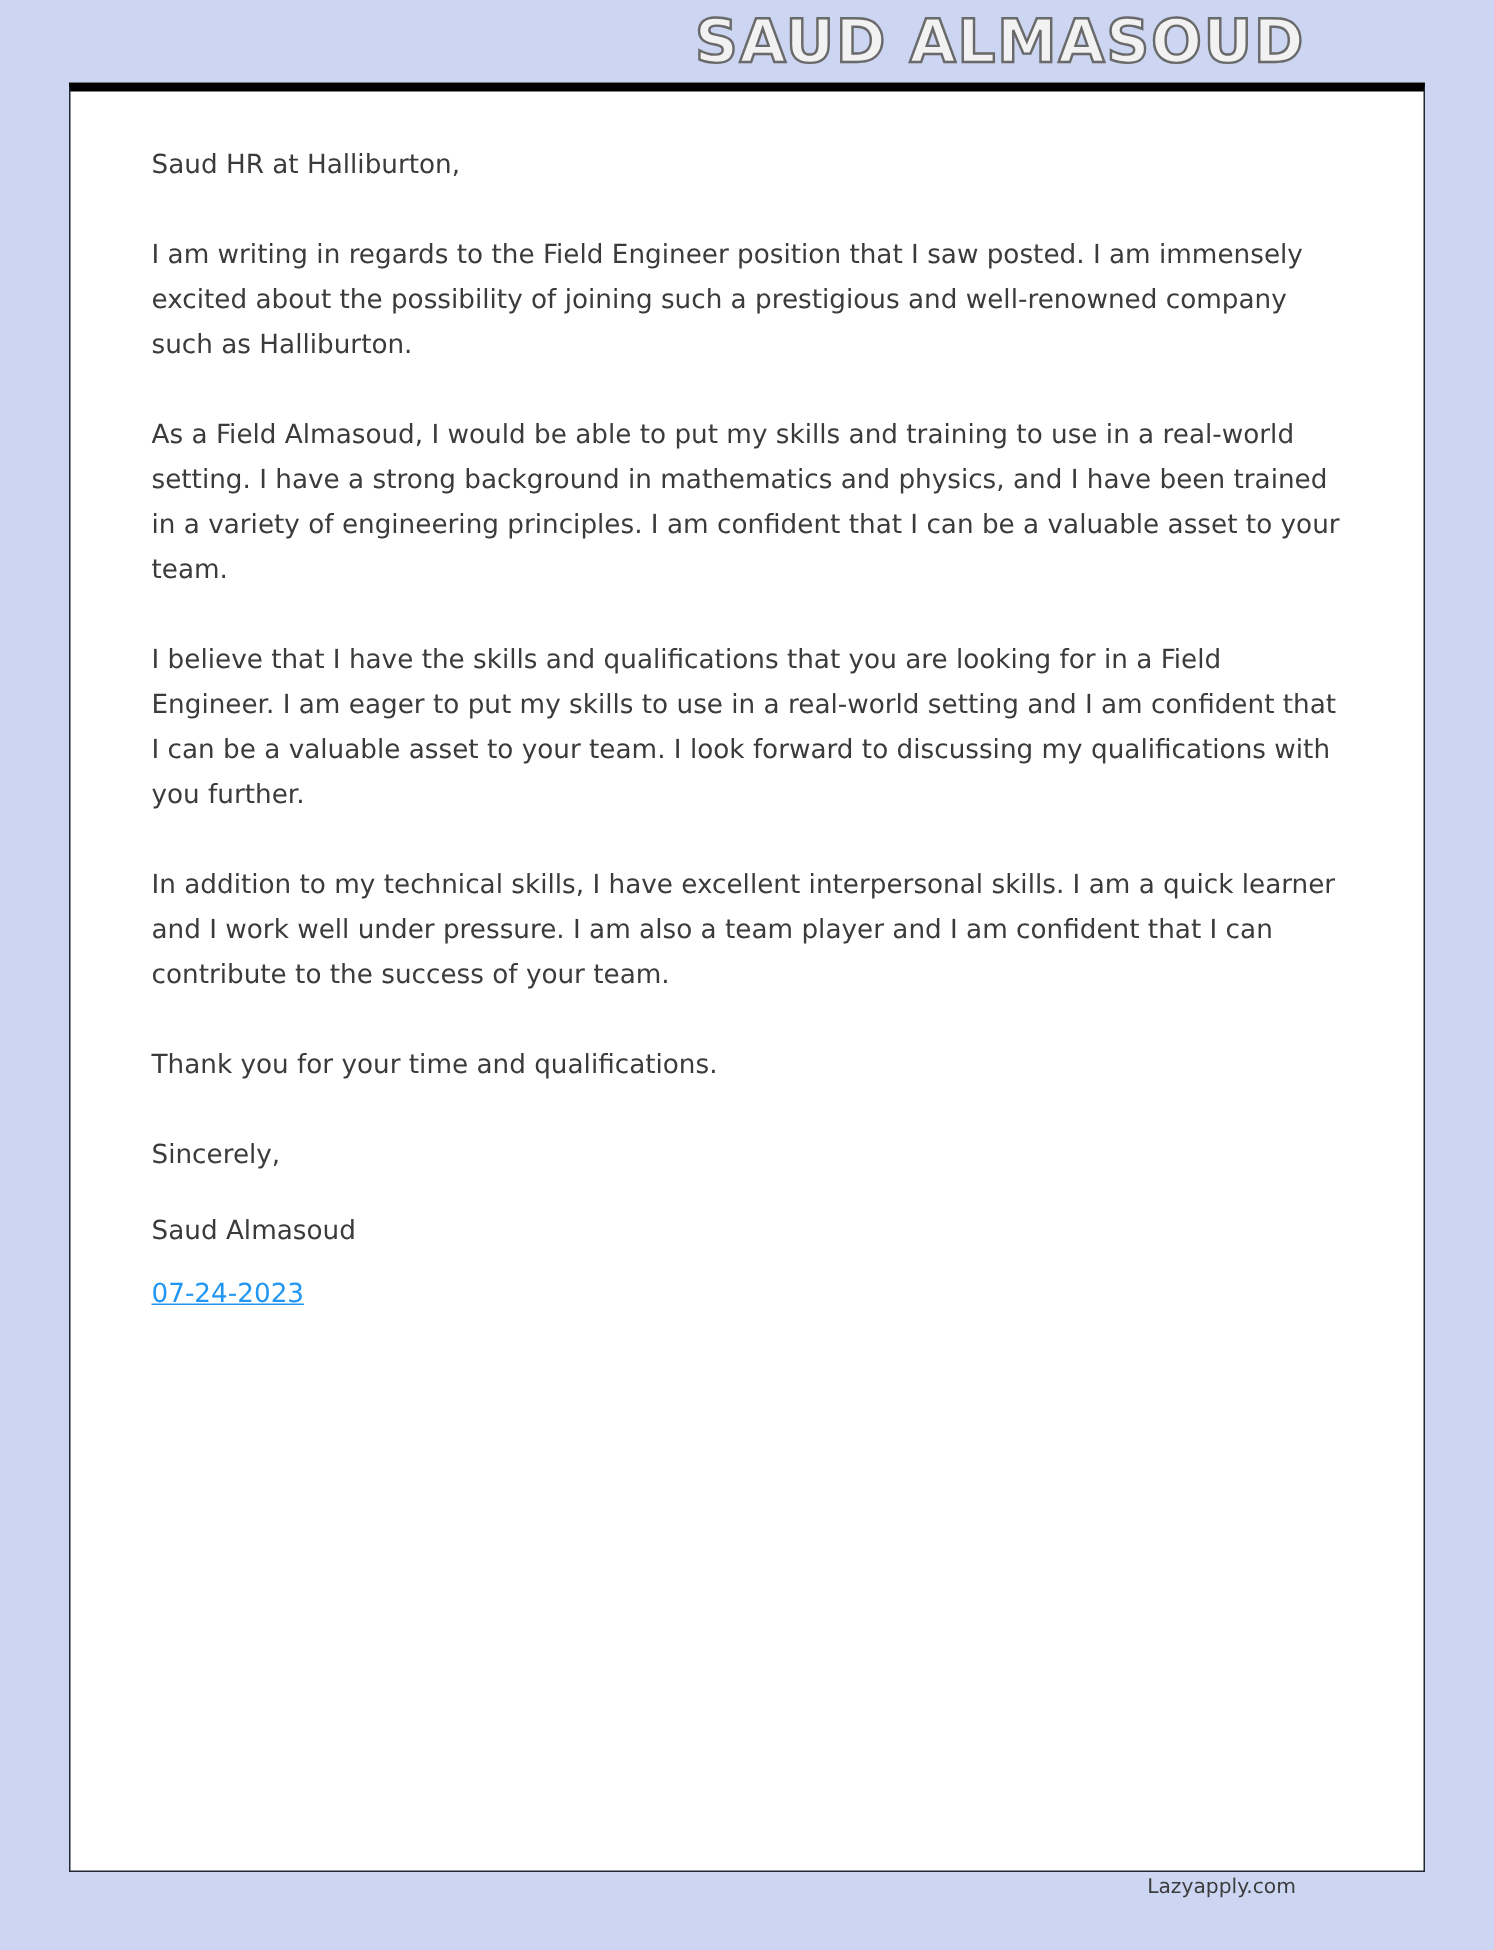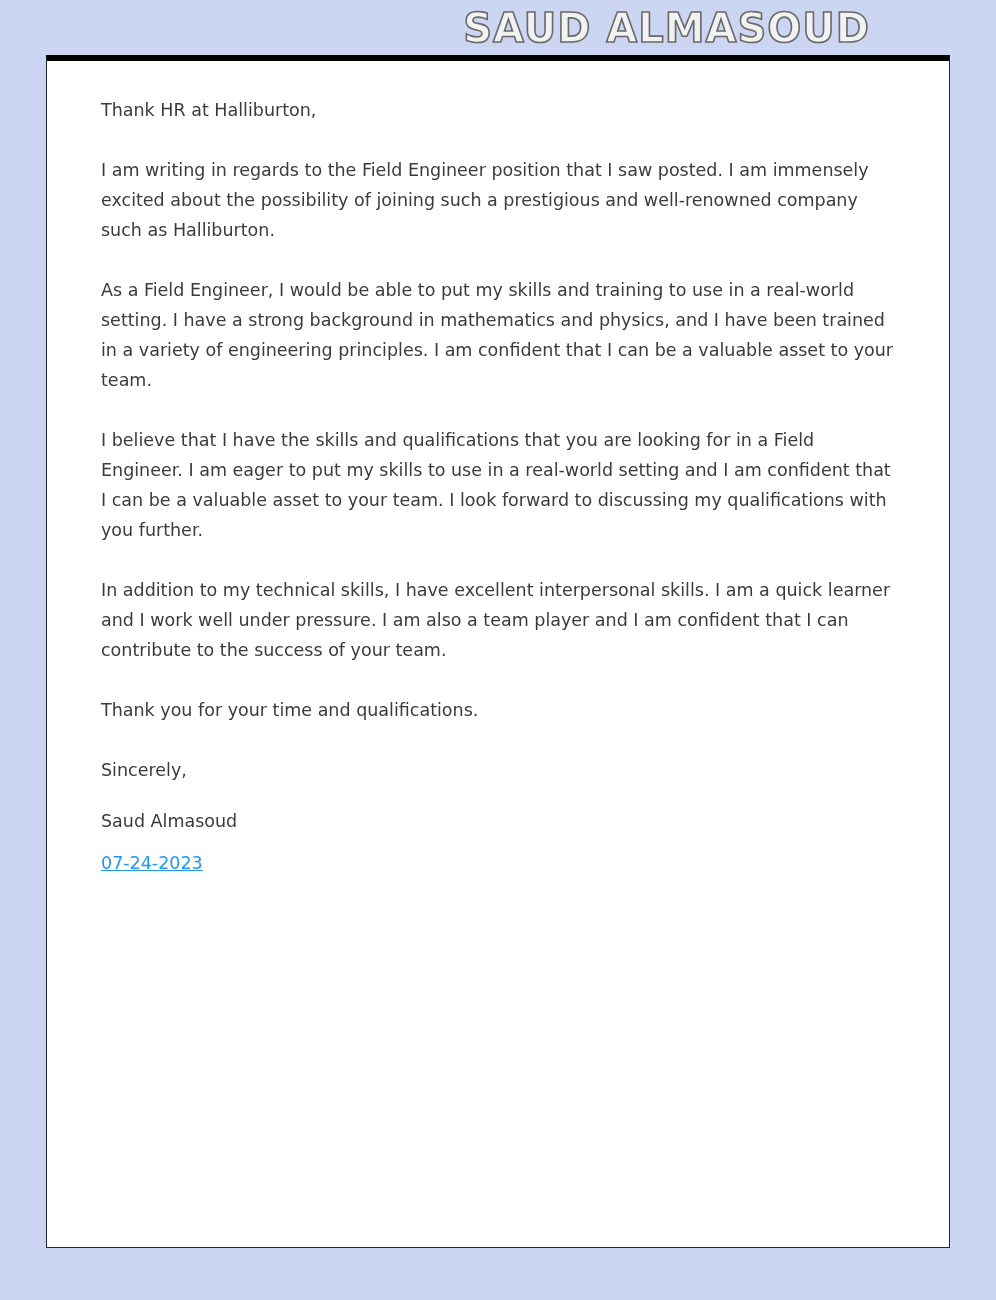--- a/index.html
+++ b/index.html
@@ -92,35 +92,38 @@
 
 <div class="canvas">
 
   <div class="header">
     <div class="header-name">SAUD ALMASOUD</div>
   </div>
 
   <div class="page">
     <div class="letter">
 
-      <p class="greeting">Thank HR at Halliburton,</p>
+      <p class="greeting">Saud HR at Halliburton,</p>
 
       <p>I am writing in regards to the Field Engineer position that I saw posted. I am immensely excited about the possibility of joining such a prestigious and well-renowned company such as Halliburton.</p>
 
-      <p>As a Field Engineer, I would be able to put my skills and training to use in a real-world setting. I have a strong background in mathematics and physics, and I have been trained in a variety of engineering principles. I am confident that I can be a valuable asset to your team.</p>
+      <p>As a Field Almasoud, I would be able to put my skills and training to use in a real-world setting. I have a strong background in mathematics and physics, and I have been trained in a variety of engineering principles. I am confident that I can be a valuable asset to your team.</p>
 
       <p>I believe that I have the skills and qualifications that you are looking for in a Field Engineer. I am eager to put my skills to use in a real-world setting and I am confident that I can be a valuable asset to your team. I look forward to discussing my qualifications with you further.</p>
 
       <p>In addition to my technical skills, I have excellent interpersonal skills. I am a quick learner and I work well under pressure. I am also a team player and I am confident that I can contribute to the success of your team.</p>
 
       <p>Thank you for your time and qualifications.</p>
 
       <p class="closing">Sincerely,</p>
 
       <p class="signature">Saud Almasoud</p>
 
       <p class="date">07-24-2023</p>
 
     </div>
   </div>
 
+  <div class="footer">
+    <span class="footer-brand">Lazyapply.com</span>
+  </div>
 
 </div>
 
 </body></html>

